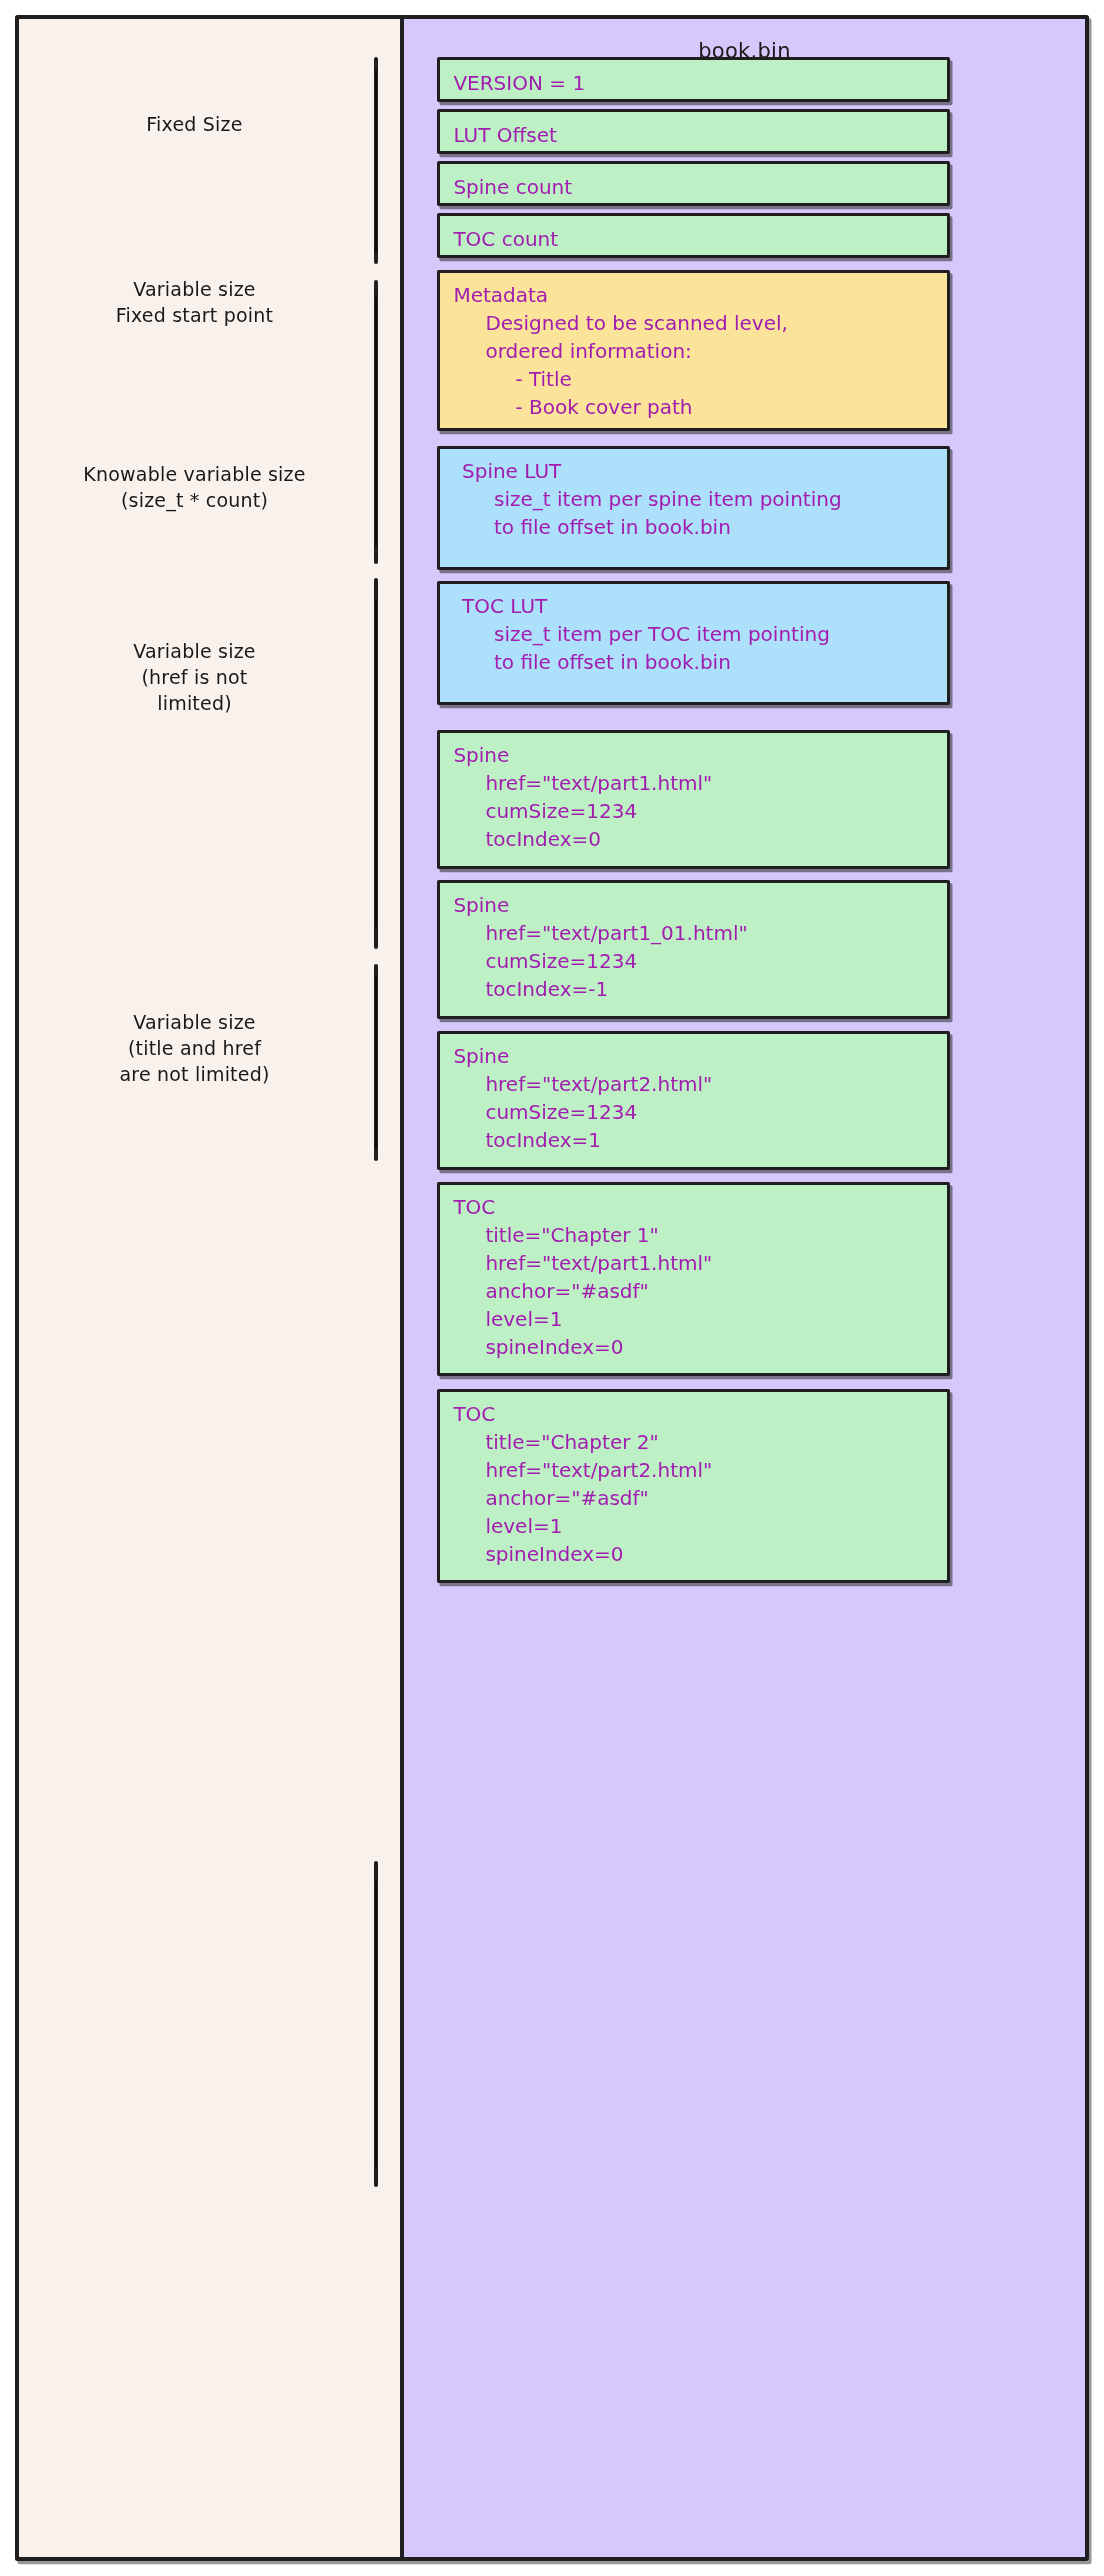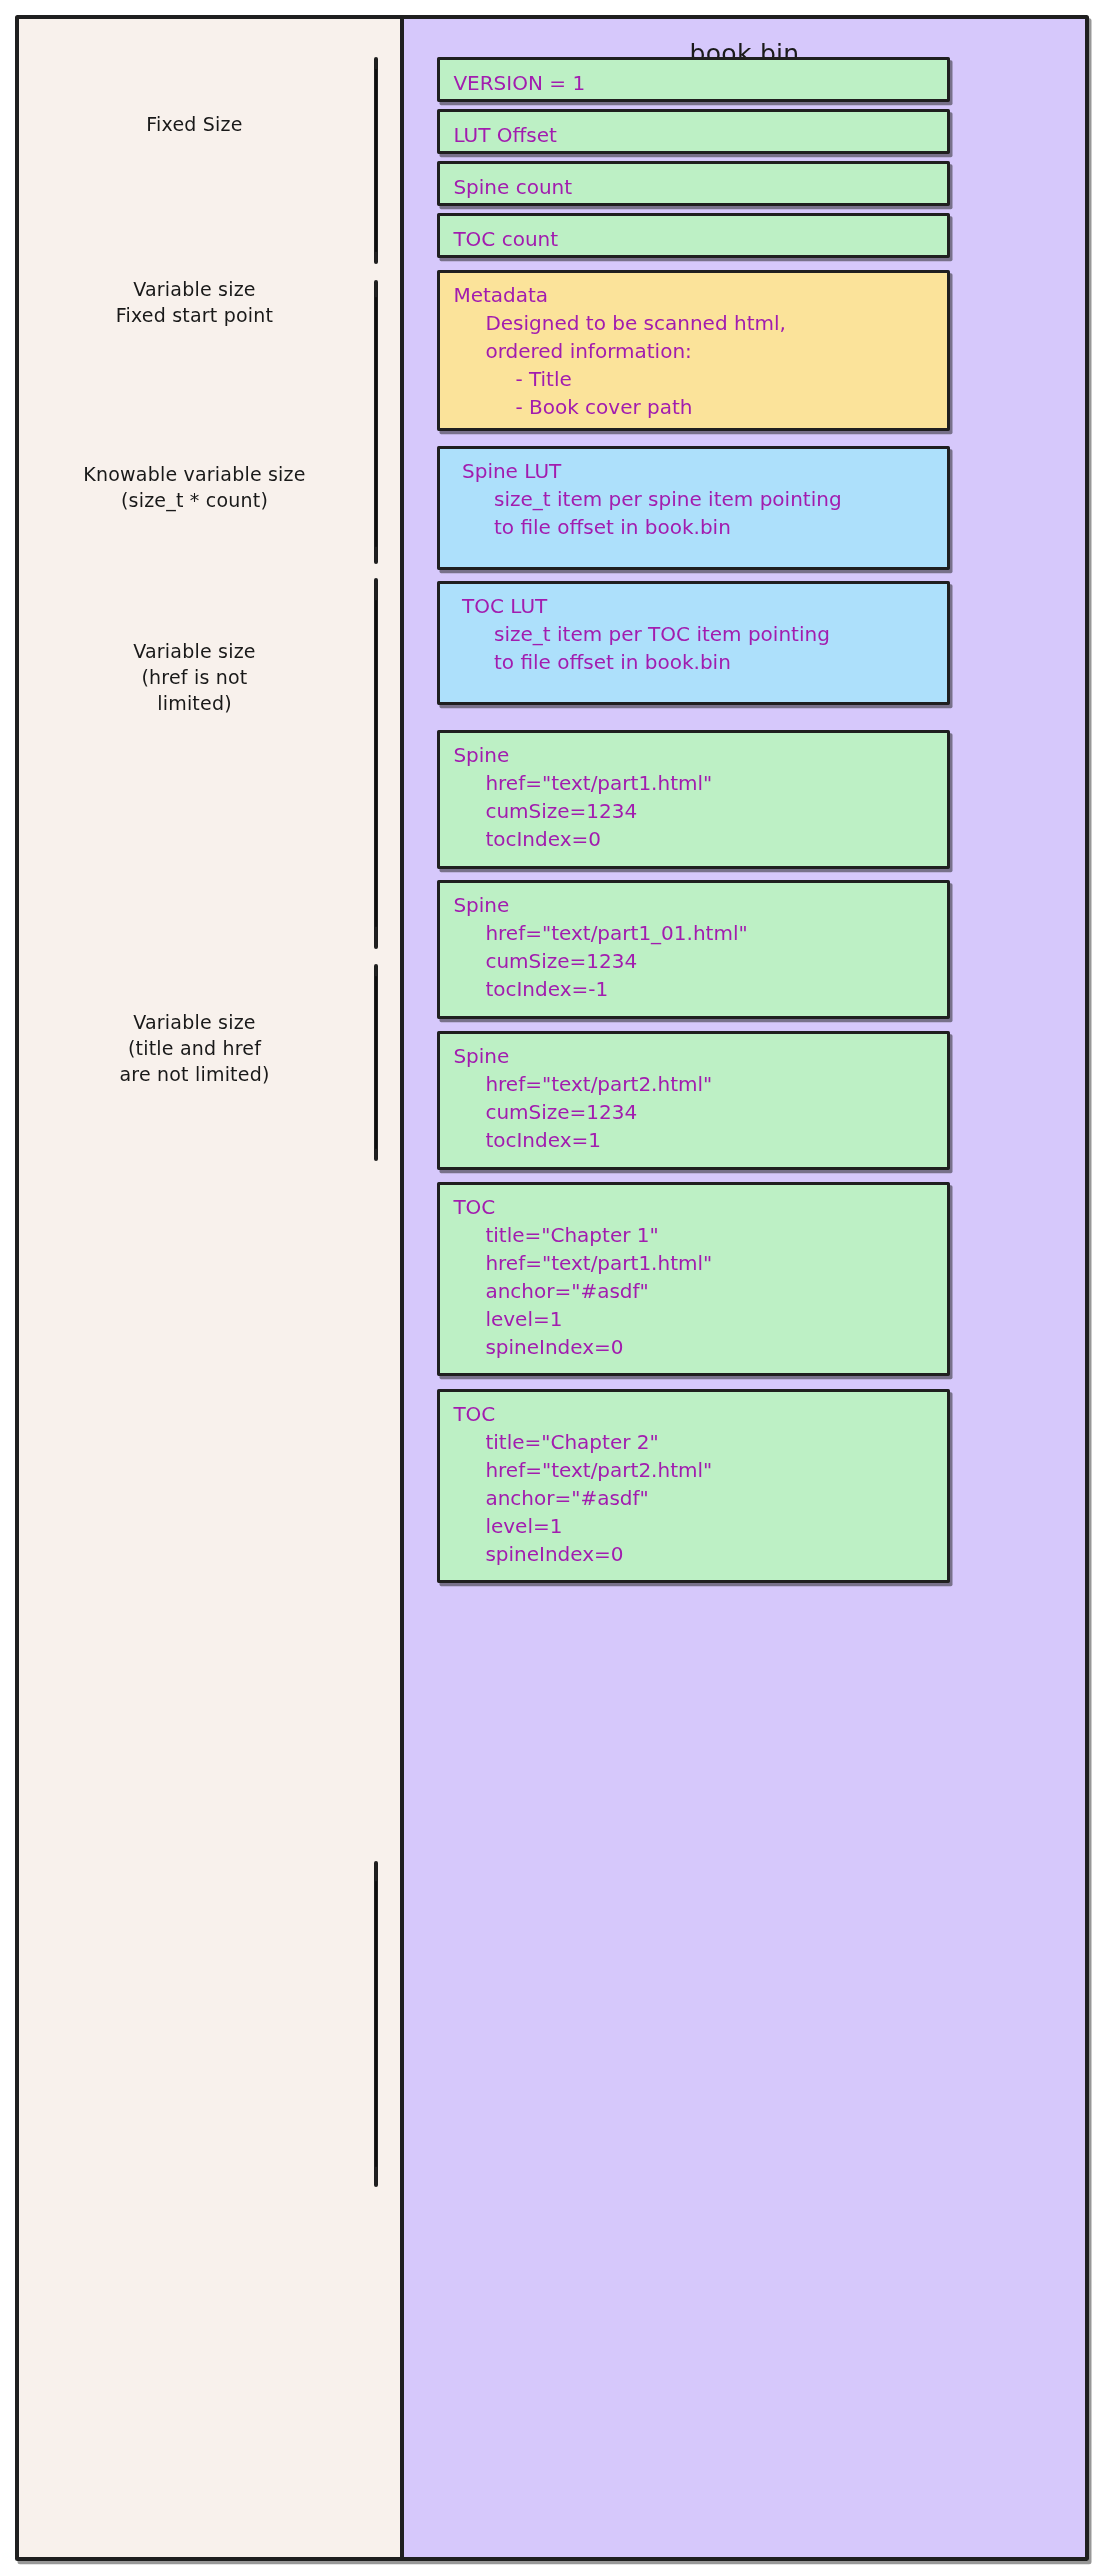--- a/index.html
+++ b/index.html
@@ -85,21 +85,21 @@
     background: #d6c8fb;
     box-sizing: border-box;
   }
 
   .file-title {
     position: absolute;
     top: 20px;
     left: 0;
     right: 0;
     text-align: center;
-    font-size: 25px;
+    font-size: 21px;
     color: #1a1a1a;
     letter-spacing: 0.3px;
   }
 
   
   .box {
     position: absolute;
     left: 33px;
     width: 513px;
     box-sizing: border-box;
@@ -167,21 +167,21 @@
       <div class="box green slim" style="top:142px;height:45px;">
         <span class="head">Spine count</span>
       </div>
 
       <div class="box green slim" style="top:194px;height:45px;">
         <span class="head">TOC count</span>
       </div>
 
       <div class="box yellow" style="top:251px;height:161px;">
         <span class="head">Metadata</span>
-        <span class="sub">Designed to be scanned html,</span>
+        <span class="sub">Designed to be scanned level,</span>
         <span class="sub">ordered information:</span>
         <span class="sub2">- Title</span>
         <span class="sub2">- Book cover path</span>
       </div>
 
       <div class="box blue" style="top:427px;height:124px;">
         <span class="head">Spine LUT</span>
         <span class="sub">size_t item per spine item pointing</span>
         <span class="sub">to file offset in book.bin</span>
       </div>

